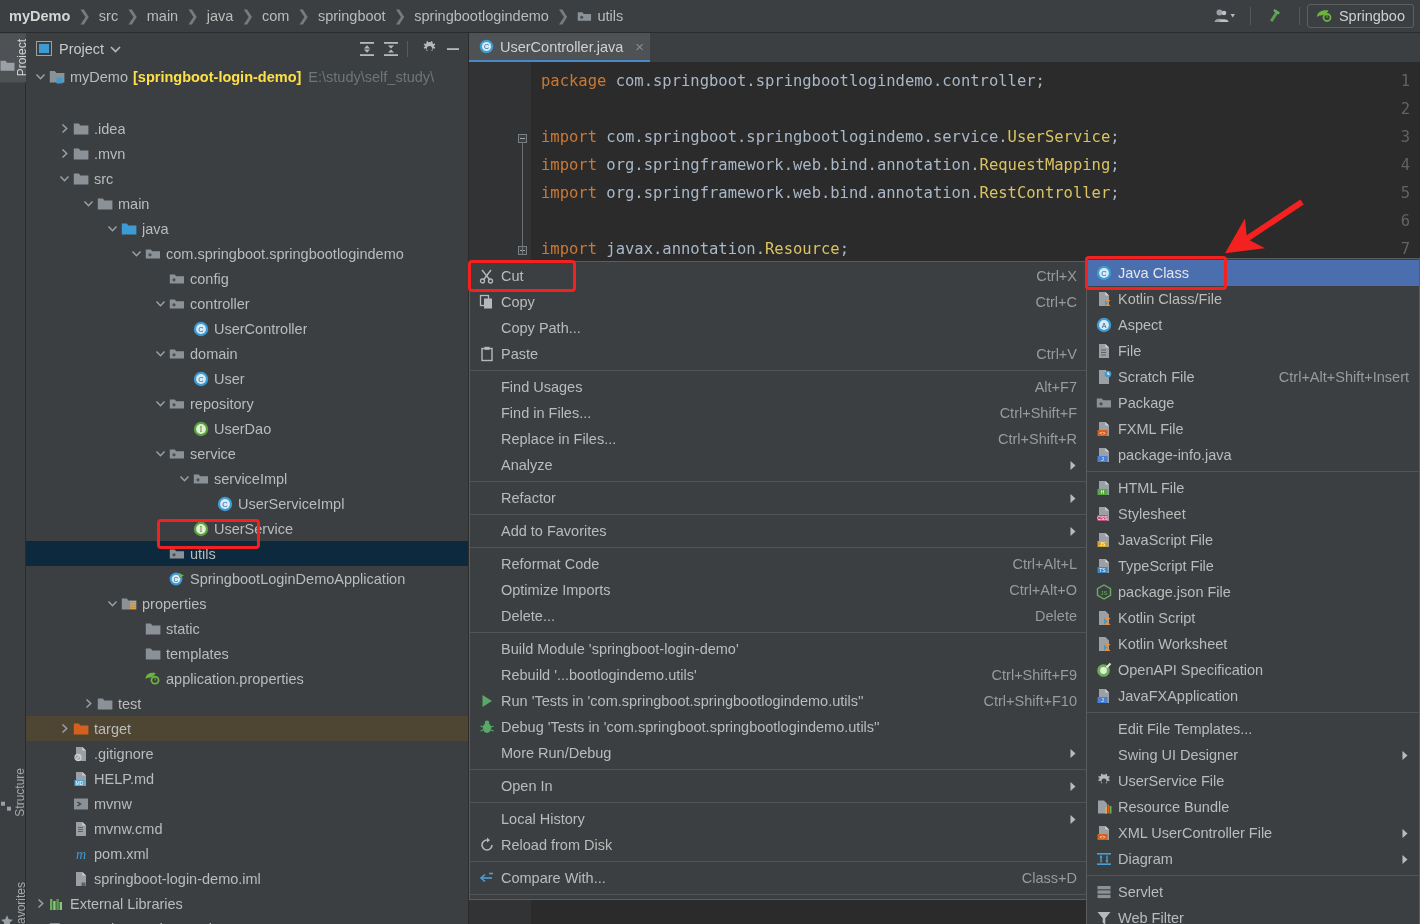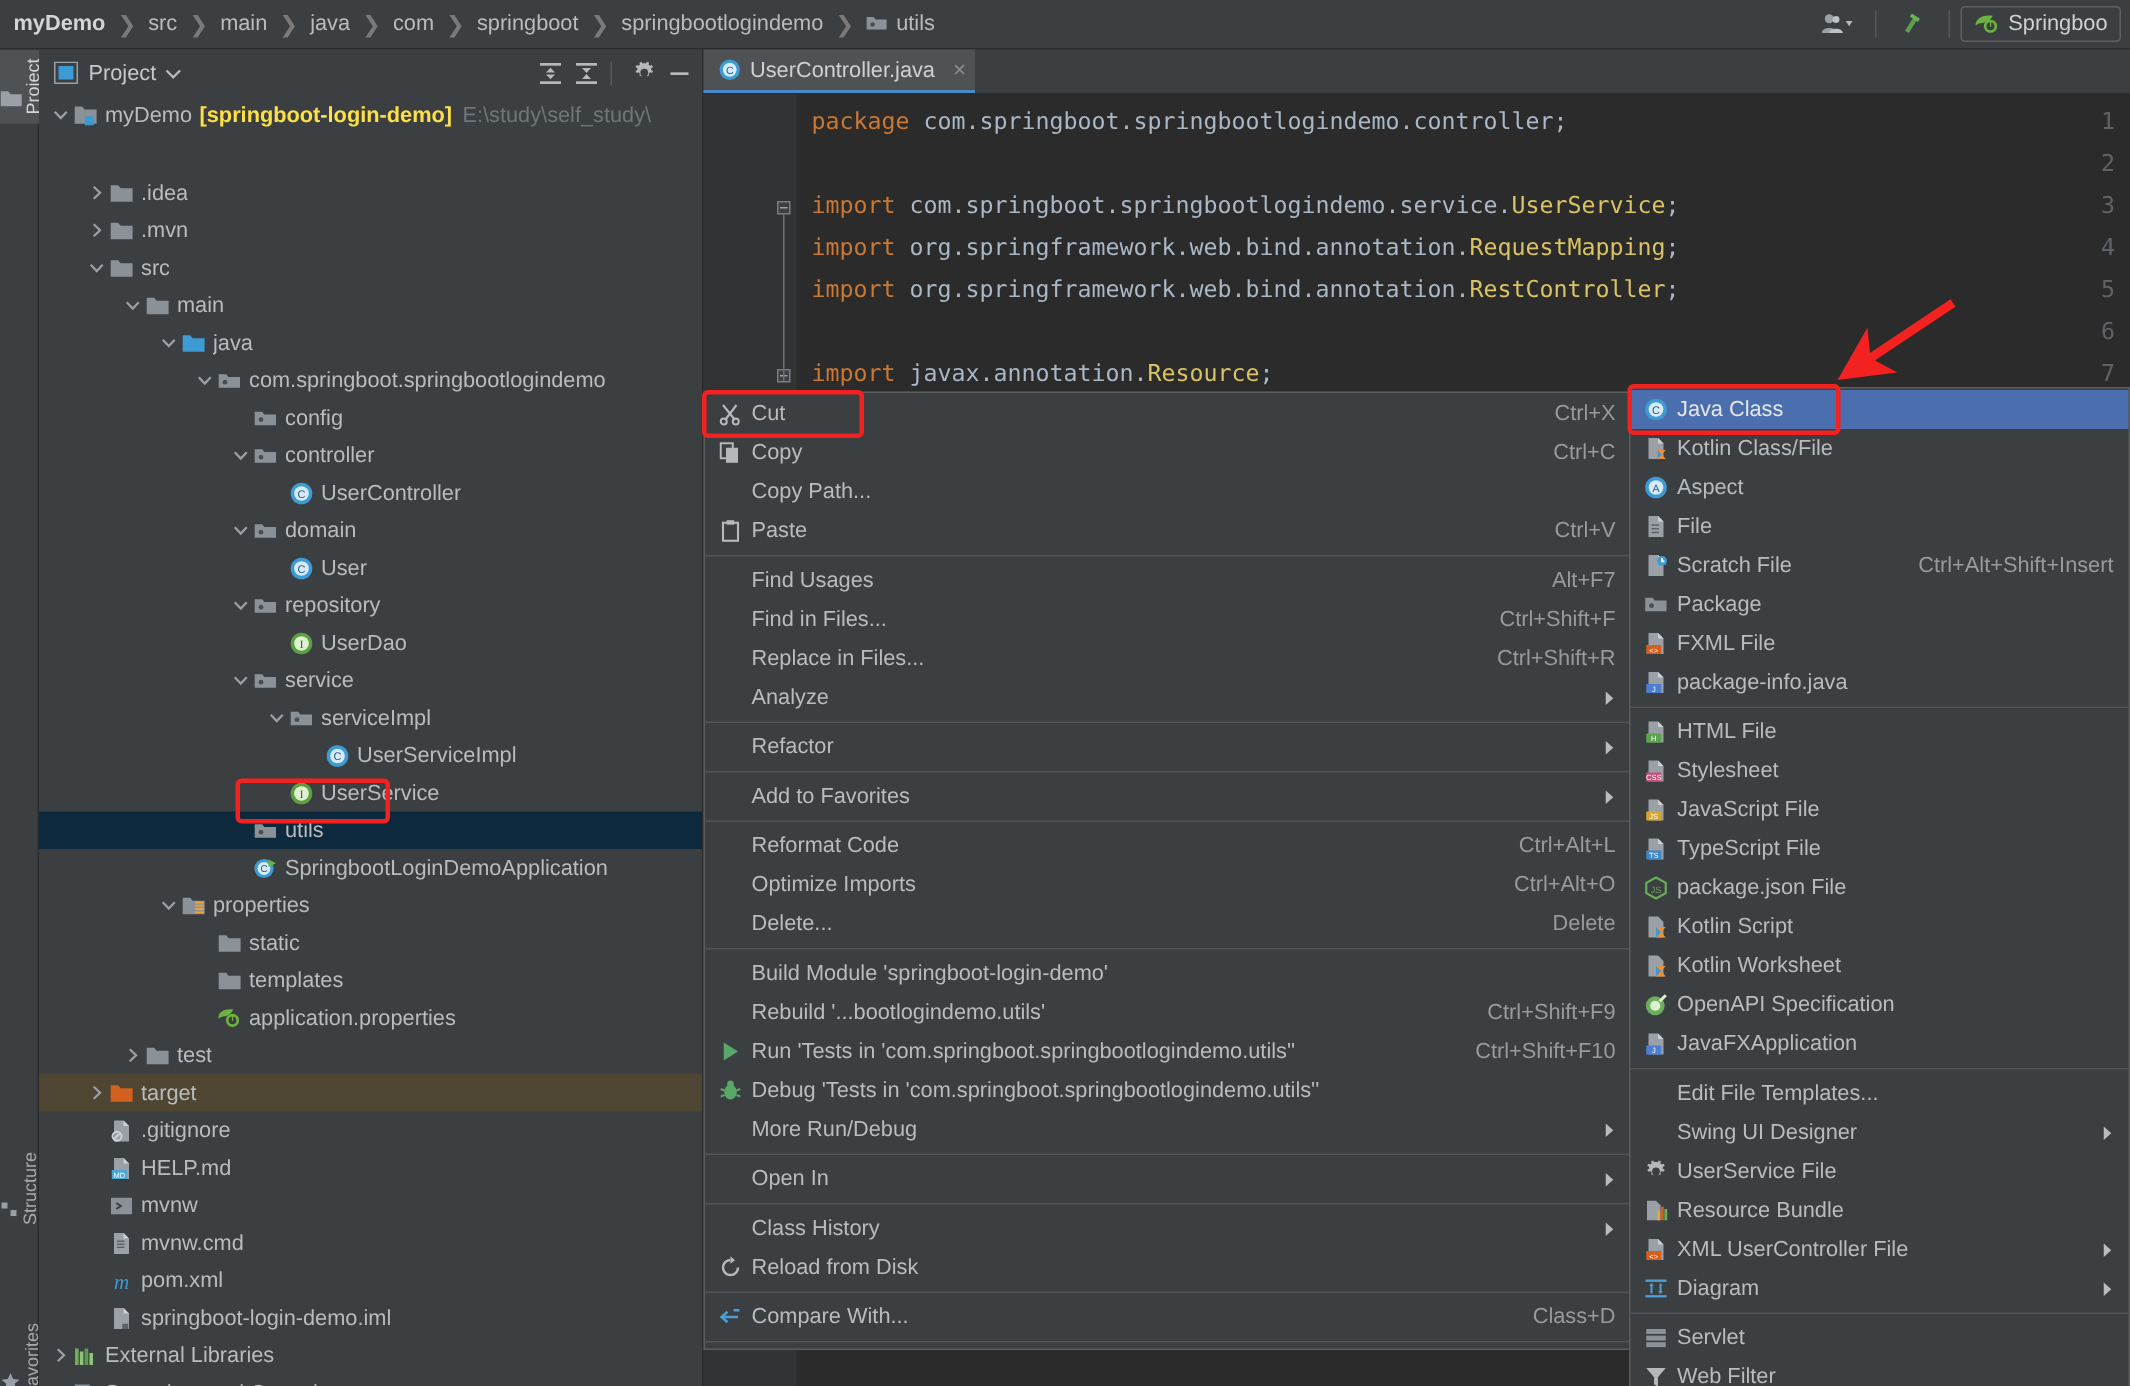--- a/index.html
+++ b/index.html
@@ -896,21 +896,21 @@
         <span class="mi-label">Open In</span>
         <span class="mi-arrow">
           <svg width="8" height="11" viewBox="0 0 8 11">
             <path d="M1.5 1 L6.5 5.5 L1.5 10 Z" fill="currentColor"></path>
           </svg>
         </span>
       </div>
       <div class="msep"></div>
       <div class="mi">
         <span class="mi-ico" style="display: inline-flex; align-items: center; justify-content: center; width: 16px; height: 16px;"></span>
-        <span class="mi-label">Class History</span>
+        <span class="mi-label">Local History</span>
         <span class="mi-arrow">
           <svg width="8" height="11" viewBox="0 0 8 11">
             <path d="M1.5 1 L6.5 5.5 L1.5 10 Z" fill="currentColor"></path>
           </svg>
         </span>
       </div>
       <div class="mi">
         <span class="mi-ico" style="display: inline-flex; align-items: center; justify-content: center; width: 16px; height: 16px;">
           <svg width="16" height="16" viewBox="0 0 16 16">
             <path d="M13 8 A5 5 0 1 1 8 3" stroke="#b5b9bc" stroke-width="1.6" fill="none"></path>

